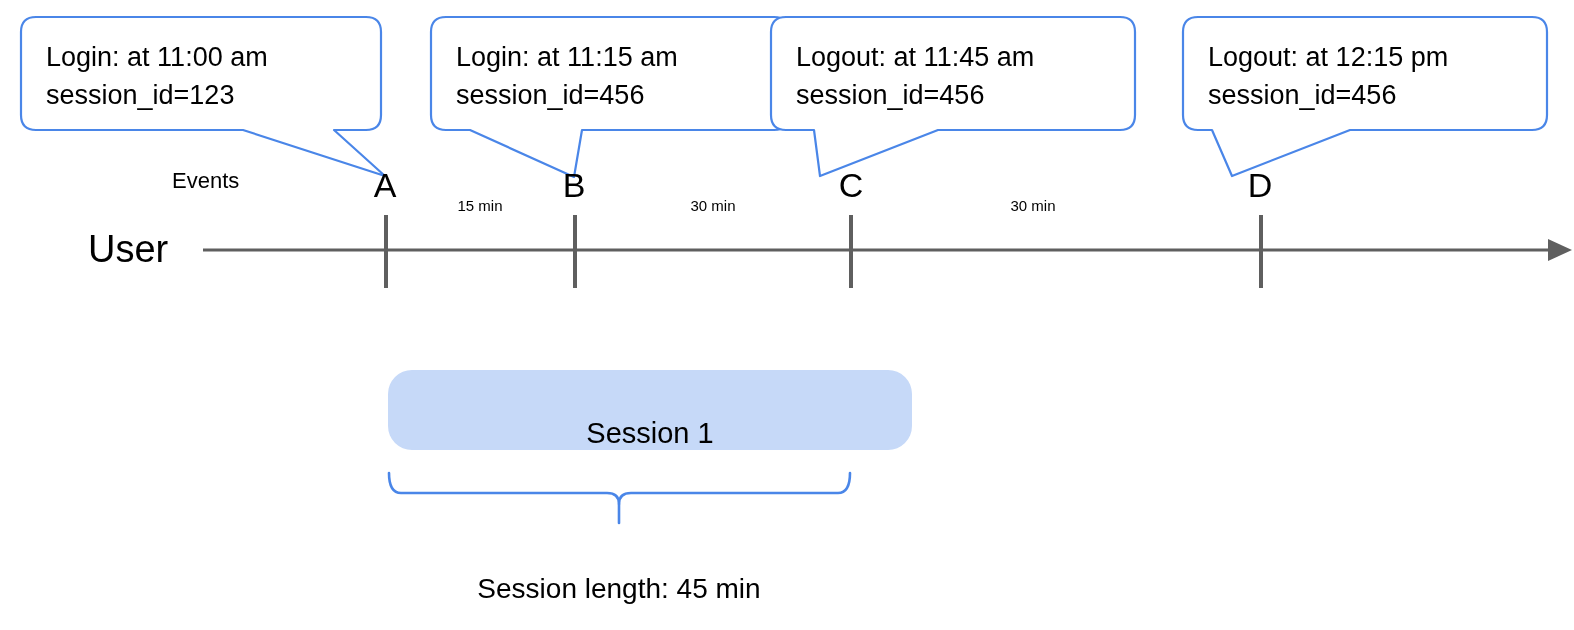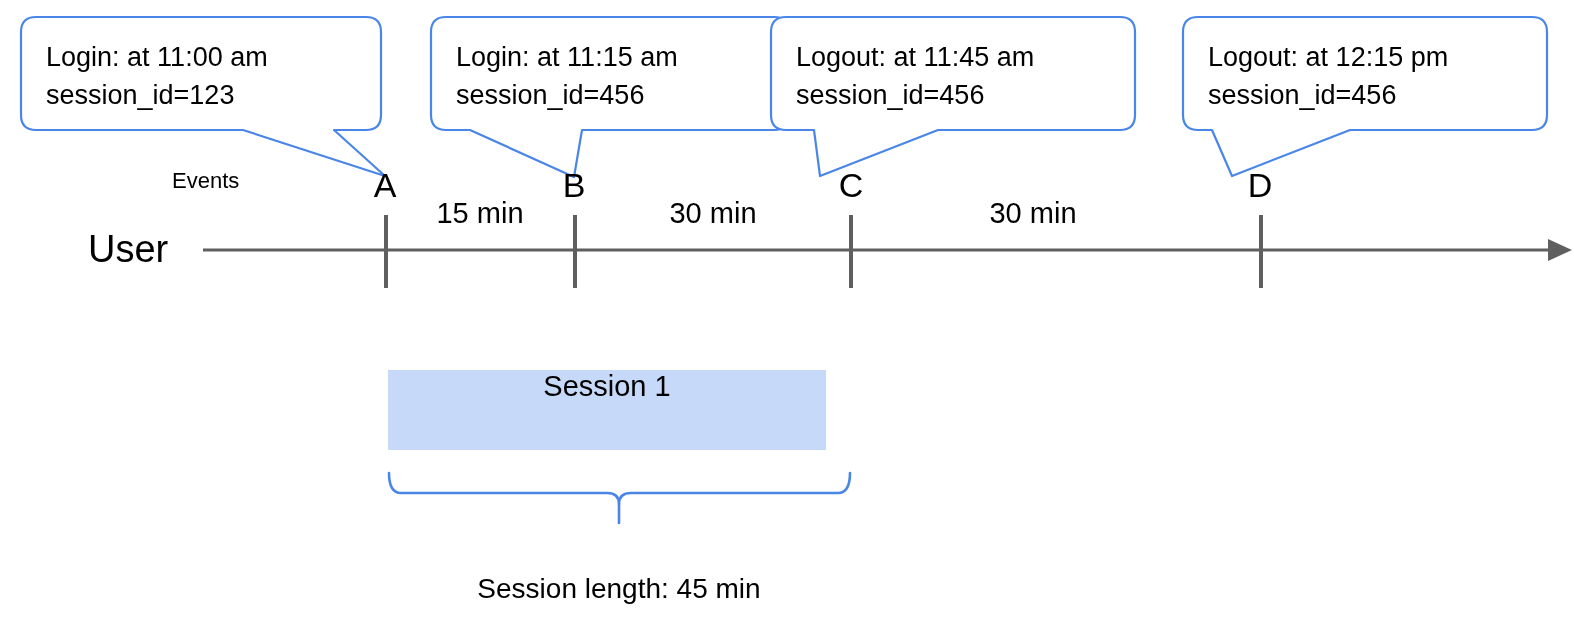--- a/index.html
+++ b/index.html
@@ -59,44 +59,45 @@
     position: absolute;
     top: 166px;
     font-size: 34px;
     text-align: center;
     width: 40px;
     margin-left: -20px;
   }
   .interval-label {
     position: absolute;
     top: 197px;
-    font-size: 29px;
+    font-size: 15px;
     text-align: center;
     white-space: nowrap;
     transform: translateX(-50%);
   }
   #timeline-svg {
     position: absolute;
     left: 0;
     top: 0;
     width: 1574px;
     height: 630px;
     overflow: visible;
   }
   
   #session-bar {
     position: absolute;
     left: 388px;
     top: 370px;
-    width: 438px;
+    width: 524px;
     height: 80px;
     background: #c6d9f8;
     display: flex;
-    align-items: flex-start;
+    align-items: flex-end;
     justify-content: center;
+    border-radius: 24px;
   }
   #session-bar-label {
     font-size: 29px;
     color: #000000;
   }
   #session-length-caption {
     position: absolute;
     left: 388px;
     top: 573px;
     width: 462px;

